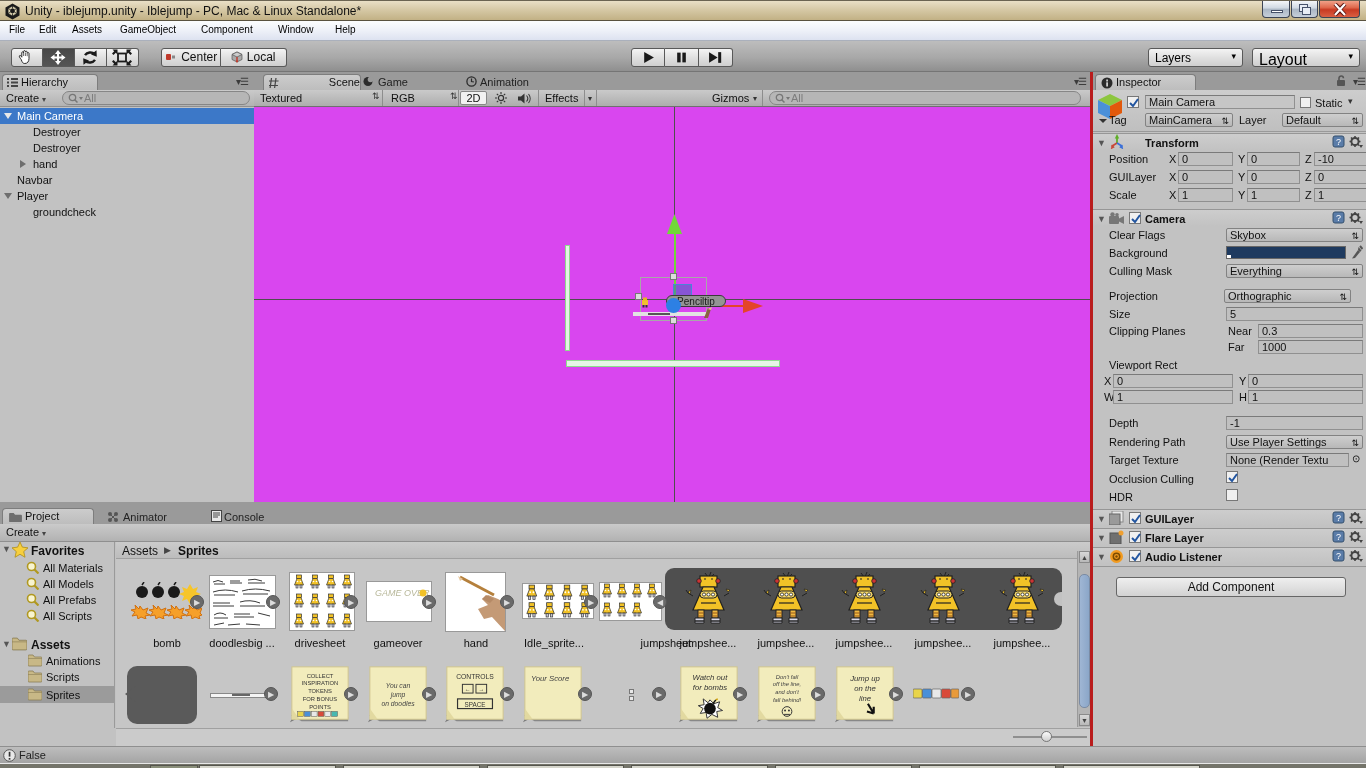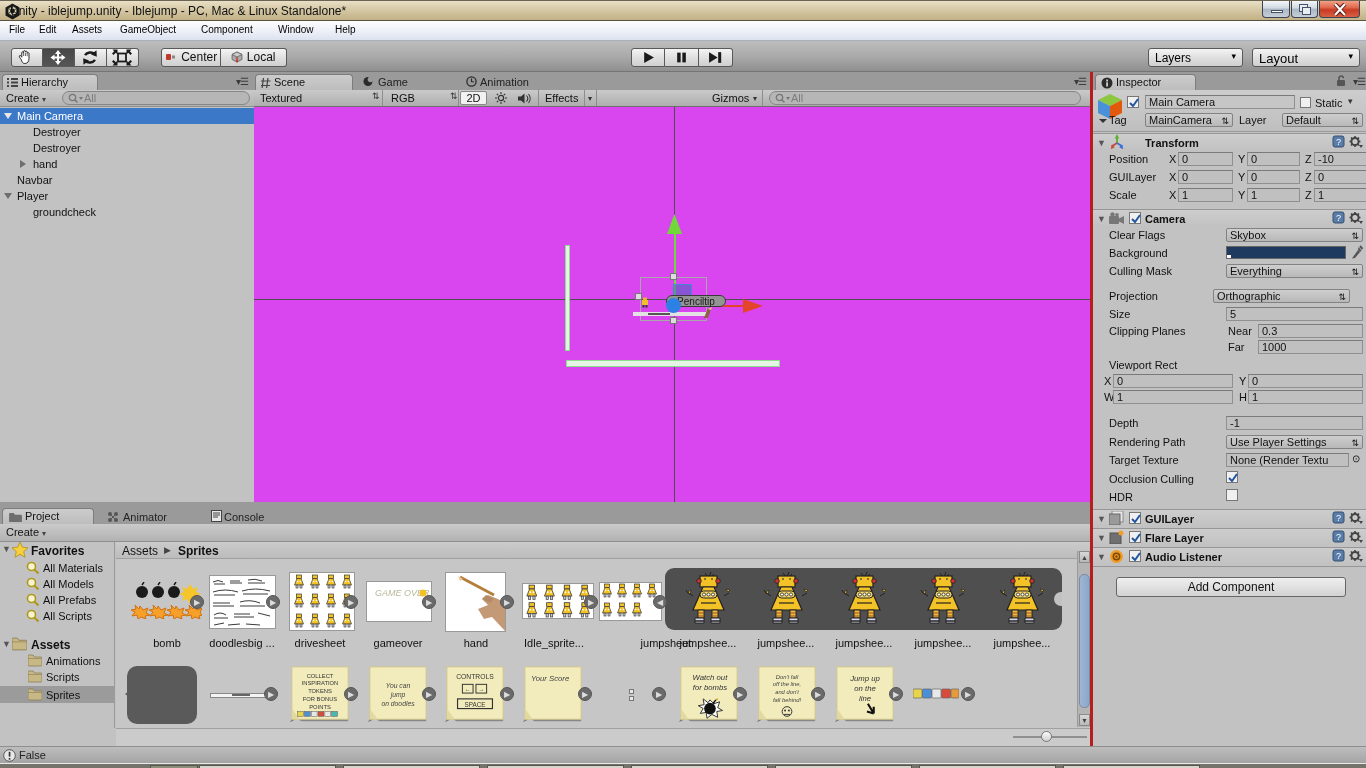--- a/index.html
+++ b/index.html
@@ -5,21 +5,21 @@
 * { margin:0; padding:0; box-sizing:border-box; }
 html,body { width:1366px; height:768px; overflow:hidden; }
 body { font-family:"Liberation Sans", sans-serif; font-size:11px; position:relative; background:#c2c2c2; }
 .abs { position:absolute; }
 
 
 #titlebar { left:0; top:0; width:1366px; height:21px;
   background:linear-gradient(180deg,#ece2c8 0%,#d8cba8 40%,#c8b astonishing90 100%);
   background:linear-gradient(180deg,#e9dfc6 0%,#d6c9a6 45%,#c2b185 100%);
   border-top:1px solid #6b6452; border-bottom:1px solid #59523f; }
-#titletext { left:10px; top:3px; font-size:12px; color:#111; }
+#titletext { left:25px; top:3px; font-size:12px; color:#111; }
 
 .winbtn { top:0; height:17px; border:1px solid #3c4454; border-top:none; border-radius:0 0 4px 4px; }
 #btnmin { left:1262px; width:28px; background:linear-gradient(180deg,#f4f6f8 0%,#cfd8e2 45%,#aab6c4 50%,#c6cfda 100%); }
 #btnmax { left:1291px; width:27px; background:linear-gradient(180deg,#f4f6f8 0%,#cfd8e2 45%,#aab6c4 50%,#c6cfda 100%); }
 #btnclose { left:1319px; width:41px; background:linear-gradient(180deg,#f0a088 0%,#e06a4e 40%,#c83a22 55%,#d95f43 100%); }
 
 
 #menubar { left:0; top:21px; width:1366px; height:20px;
   background:linear-gradient(180deg,#fcfdfe 0%,#eef1f8 50%,#dde2f0 100%);
   border-bottom:1px solid #aab0bc; }
@@ -232,21 +232,21 @@
       </svg></div>
   <div class="tbtn last" style="left:699px; width:34px; text-align:center"><svg width="15" height="13" viewBox="0 0 14 12" style="margin-top:2px">
         <path d="M1 1 L9 6 L1 11 Z" fill="#1a1a1a"></path>
         <rect x="9.5" y="1" width="2.8" height="10" fill="#1a1a1a"></rect>
       </svg></div>
   <div class="tbtn" style="left:1148px; width:95px; border-radius:3px">
     <span style="position:absolute;left:6px;top:2px;font-size:12px">Layers</span>
     <span style="position:absolute;right:6px;top:2px;font-size:9px">▾</span>
   </div>
   <div class="tbtn" style="left:1252px; width:108px; border-radius:3px">
-    <span style="position:absolute;left:6px;top:2px;font-size:13px">Layout</span>
+    <span style="position:absolute;left:6px;top:2px;font-size:16px">Layout</span>
     <span style="position:absolute;right:6px;top:2px;font-size:9px">▾</span>
   </div>
 </div>
 
 <div id="hierarchy" class="abs panel">
   <div id="hier-tabbar" class="abs tabbar">
     <div class="tab" style="left:2px; width:96px; line-height:15px; text-align:left">
       <svg width="11" height="9" viewBox="0 0 11 9" style="margin:3px 3px 0 4px; float:left">
           <g fill="#444">
             <rect x="0" y="0" width="2" height="2"></rect>
@@ -273,21 +273,21 @@
     <div class="hrow" style="top:32px"><span style="margin-left:33px">Destroyer</span></div>
     <div class="hrow" style="top:48px"><span class="arr" style="position:absolute;left:20px;top:4px;width:0;height:0;border:4px solid transparent;border-left:6px solid #6e6e6e;"></span><span style="margin-left:33px">hand</span></div>
     <div class="hrow" style="top:64px"><span style="margin-left:17px">Navbar</span></div>
     <div class="hrow" style="top:80px"><span class="arr" style="position:absolute;left:4px;top:5px;width:0;height:0;border:4px solid transparent;border-top:6px solid #6e6e6e;"></span><span style="margin-left:17px">Player</span></div>
     <div class="hrow" style="top:96px"><span style="margin-left:33px">groundcheck</span></div>
   </div>
 </div>
 
 <div id="scene" class="abs">
   <div id="scene-tabbar" class="abs tabbar">
-    <div class="tab" style="left:1px; width:98px; line-height:15px; text-align:left">
+    <div class="tab" style="left:9px; width:98px; line-height:15px; text-align:right">
       <svg width="10" height="10" viewBox="0 0 10 10" style="margin:3px 3px 0 5px; float:left">
           <g stroke="#444" stroke-width="1.2" fill="none">
             <path d="M2.5 0 L2.5 10 M7 0 L7 10 M0 3 L10 3 M0 7.5 L10 7.5" transform="skewX(-8)"></path>
           </g>
         </svg>Scene</div>
     <svg width="11" height="11" viewBox="0 0 11 11" style="position:absolute;left:109px;top:4px">
         <circle cx="5" cy="5.5" r="4.5" fill="#2b2b2b"></circle>
         <circle cx="7.5" cy="3.5" r="2.8" fill="#9a9a9a"></circle>
       </svg>
     <span class="tabtext" style="left:124px; top:4px">Game</span>
@@ -489,21 +489,21 @@
         <div style="position:absolute;left:0;bottom:0;width:4px;height:3px;background:#fff"></div>
       </div>
     <svg class="abs" style="left:258px;top:155px" width="12" height="14" viewBox="0 0 12 14">
         <path d="M2 12 L7 5 L9 7 L4 13 L1 13.5 Z" fill="#555"></path>
         <path d="M7.5 2 L10.5 5.5 L9 7 L7 5 Z" fill="#555"></path>
         <path d="M9 1 L11.5 4" stroke="#555" stroke-width="2"></path>
       </svg>
     <span class="irow" style="left:16px;top:175px">Culling Mask</span>
     <div class="idrop" style="left:133px;top:174px;width:137px">Everything<span style="position:absolute;right:3px;top:1px;font-size:9px">⇅</span></div>
     <span class="irow" style="left:16px;top:200px">Projection</span>
-    <div class="idrop" style="left:120px;top:199px;width:137px">Orthographic<span style="position:absolute;right:3px;top:1px;font-size:9px">⇅</span></div>
+    <div class="idrop" style="left:131px;top:199px;width:127px">Orthographic<span style="position:absolute;right:3px;top:1px;font-size:9px">⇅</span></div>
     <span class="irow" style="left:16px;top:218px">Size</span>
     <div class="ifield" style="left:133px;top:217px;width:137px">5</div>
     <span class="irow" style="left:16px;top:235px">Clipping Planes</span>
     <span class="irow" style="left:135px;top:235px">Near</span>
     <div class="ifield" style="left:165px;top:234px;width:105px">0.3</div>
     <span class="irow" style="left:135px;top:251px">Far</span>
     <div class="ifield" style="left:165px;top:250px;width:105px">1000</div>
     <span class="irow" style="left:16px;top:269px">Viewport Rect</span>
     <span class="irow" style="left:11px;top:285px">X</span>
       <div class="ifield" style="left:20px;top:284px;width:120px">0</div>

